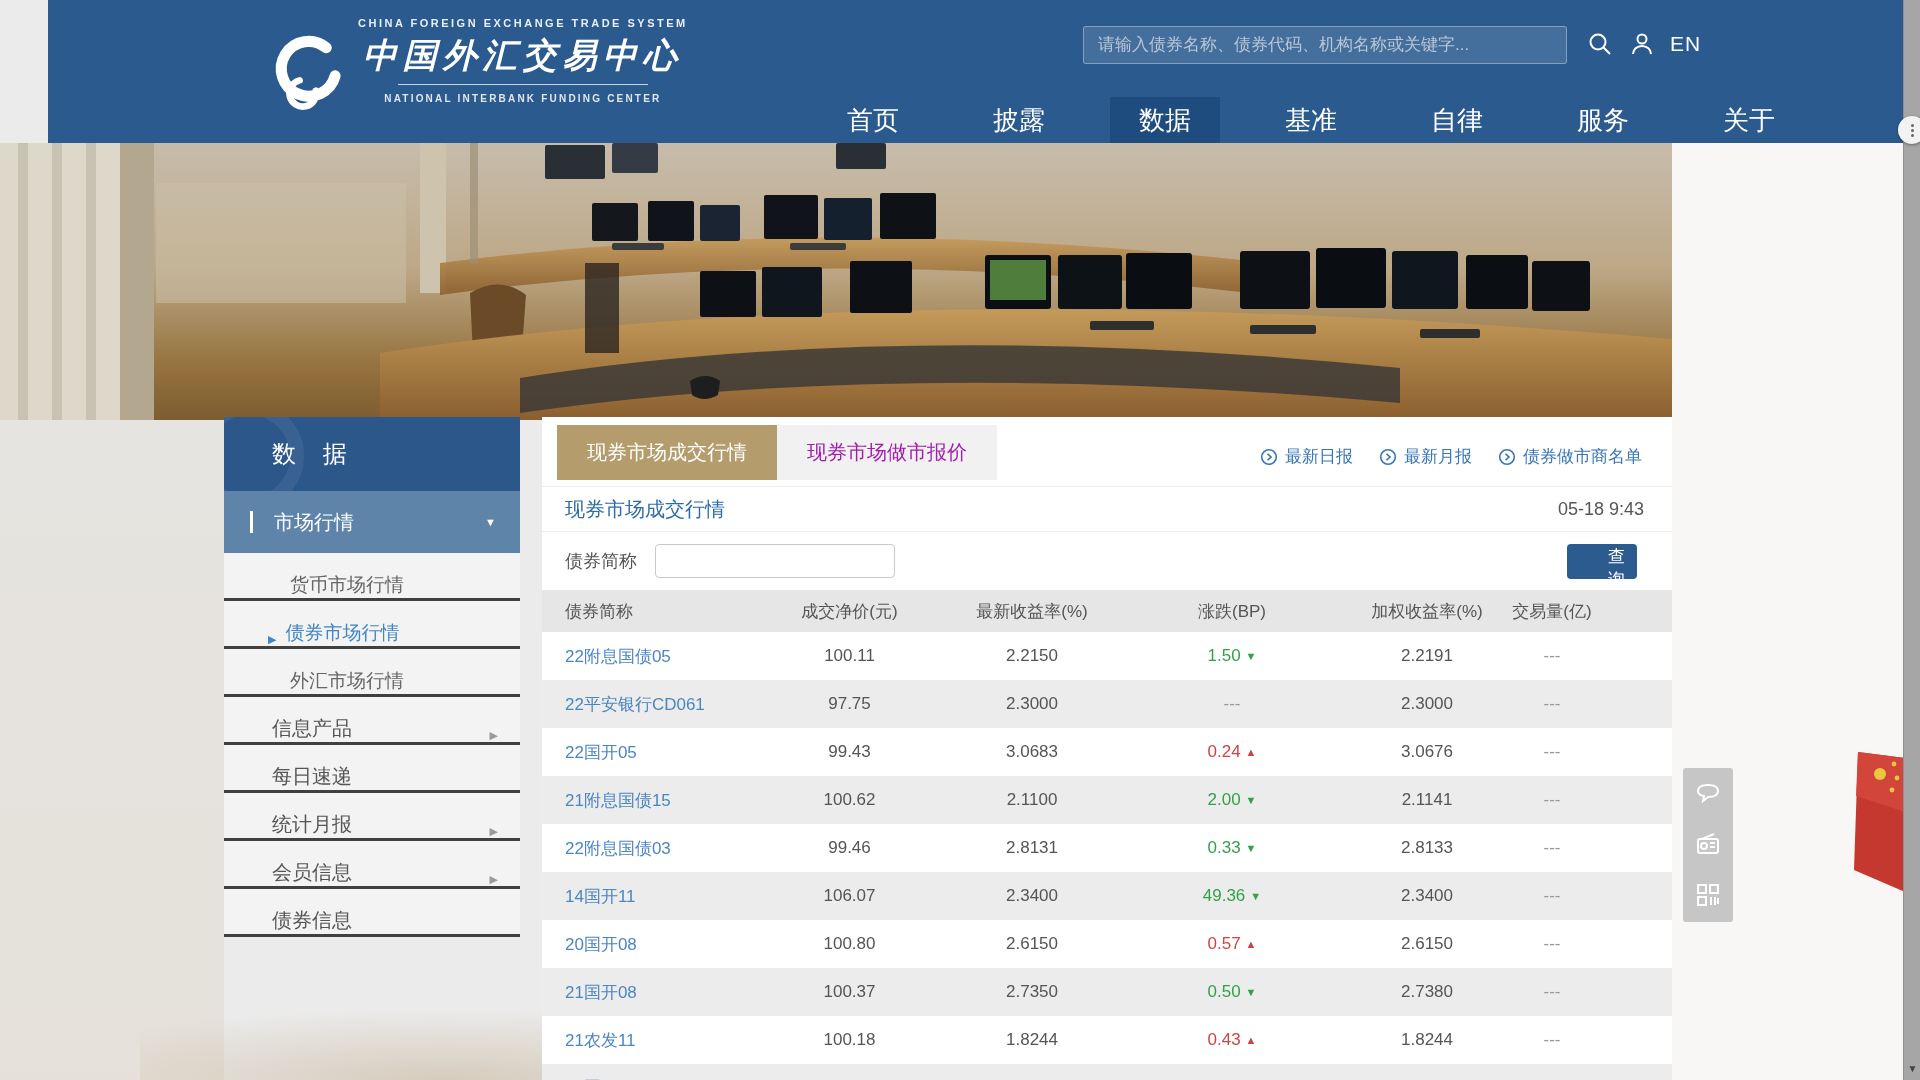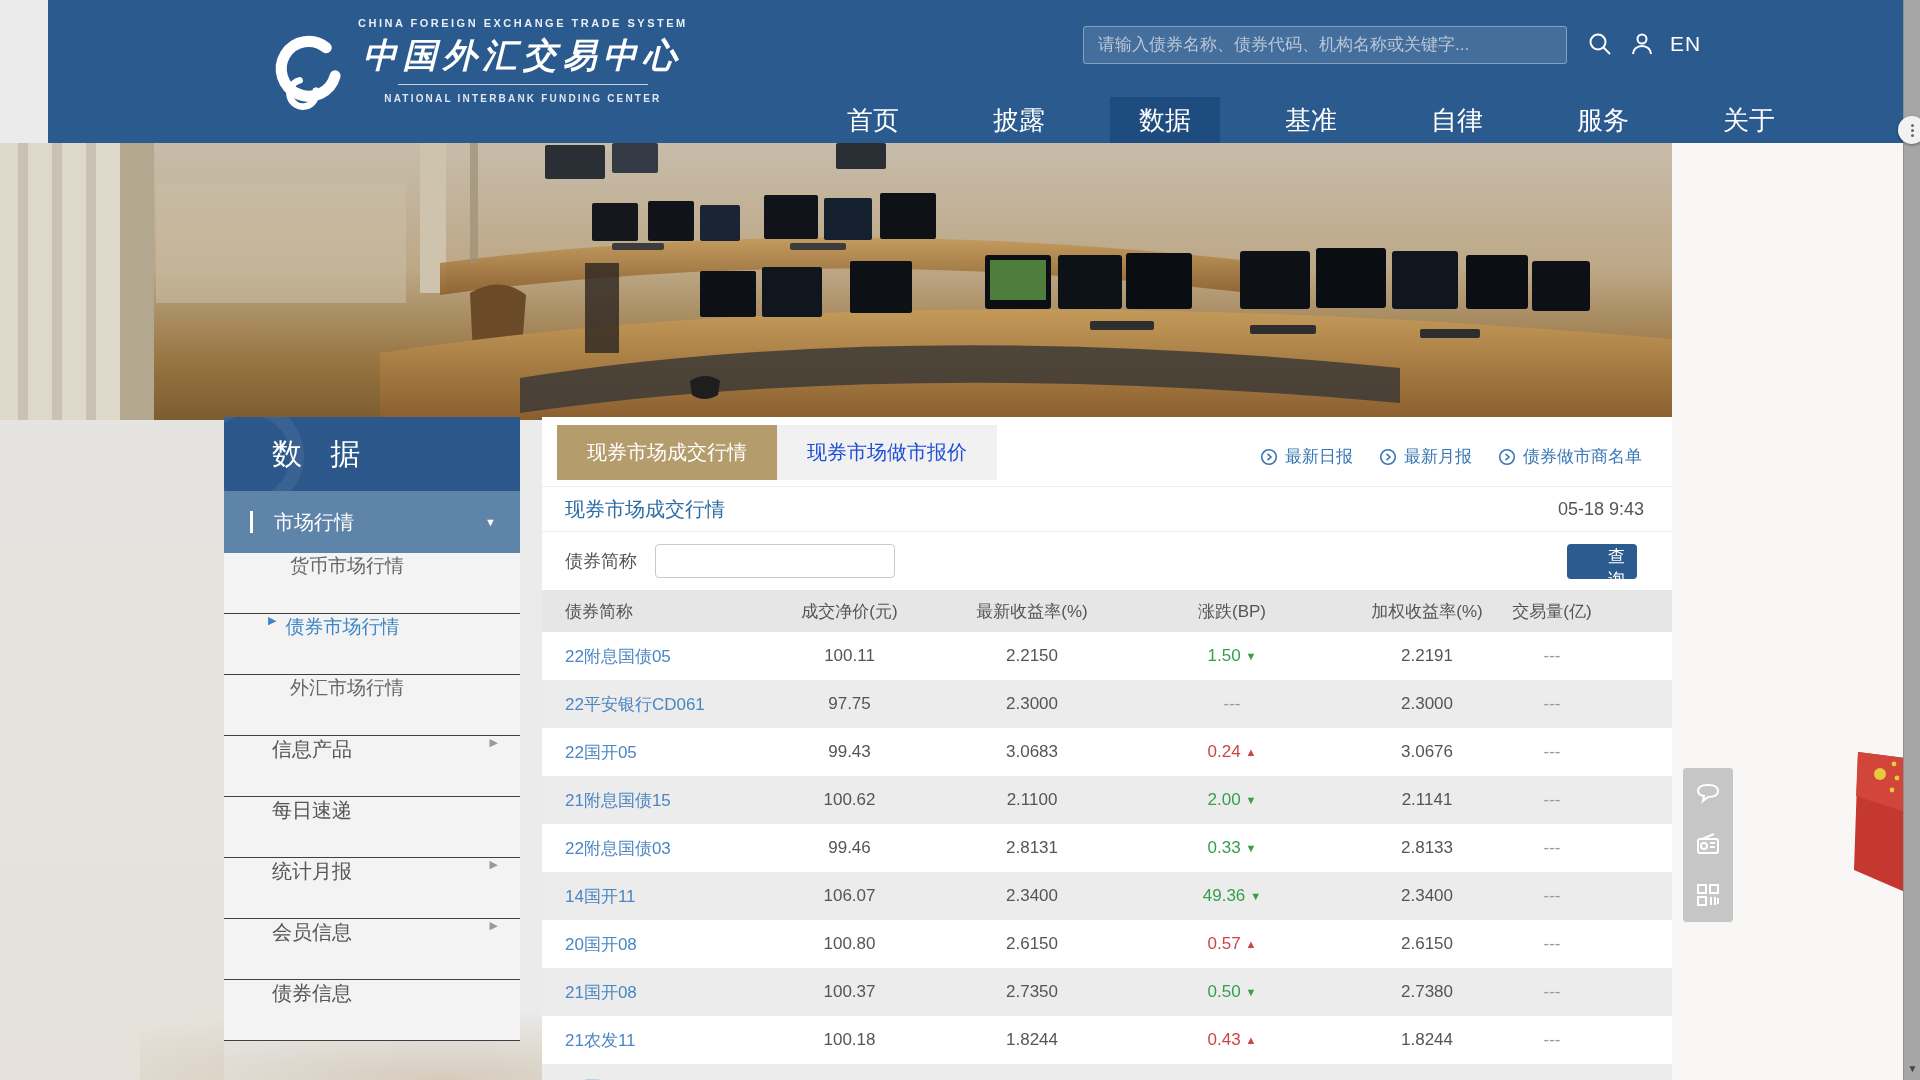--- a/index.html
+++ b/index.html
@@ -35,43 +35,43 @@
             font-size:26px;cursor:pointer;white-space:nowrap;}
   .nav-item.active{background:#1f4c7e;}
 
   
   .hero{position:absolute;left:0;top:143px;width:1672px;height:277px;overflow:hidden;}
   .right-strip{position:absolute;left:1672px;top:143px;width:231px;height:937px;background:#f8f7f5;}
 
   
   .sidebar{position:absolute;left:224px;top:417px;width:296px;background:#f3f3f3;}
   .sb-head{position:relative;height:74px;background:#2b578a;overflow:hidden;display:flex;align-items:center;}
-  .sb-head-title{color:#fff;font-size:30px;letter-spacing:10px;padding-left:48px;position:relative;z-index:1;}
+  .sb-head-title{color:#fff;font-size:24px;letter-spacing:10px;padding-left:48px;position:relative;z-index:1;}
   .sb-wm{position:absolute;left:-30px;top:-16px;width:110px;height:110px;border-radius:50%;
          border:14px solid rgba(255,255,255,.07);}
   .sb-main{position:relative;height:62px;background:#5f84aa;display:flex;align-items:center;cursor:pointer;}
   .sb-main .bar{position:absolute;left:26px;top:20px;width:3px;height:22px;background:#fff;}
   .sb-main .lbl{color:#fff;font-size:20px;padding-left:50px;}
   .sb-main .caret{position:absolute;right:24px;color:#fff;font-size:11px;}
-  .sb-item{position:relative;height:61px;display:flex;align-items:flex-start;border-bottom:1px solid #404040;cursor:pointer;}
+  .sb-item{position:relative;height:48px;display:flex;align-items:flex-end;border-bottom:3px solid #404040;cursor:pointer;}
   .sb-item .lbl{font-size:20px;color:#555;}
   .sb-item.sub .lbl{padding-left:66px;font-size:19px;color:#666;}
   .sb-item.top .lbl{padding-left:48px;}
   .sb-item.sub.active .lbl{color:#3e86c6;padding-left:0;}
   .sb-item.sub.active{padding-left:44px;gap:9px;}
   .sb-item .pre{color:#3e86c6;font-size:11px;}
   .sb-item .chev{position:absolute;right:22px;color:#9a9a9a;font-size:11px;}
 
   
   .card{position:absolute;left:542px;top:417px;width:1130px;height:663px;background:#fff;}
   .tabs-row{height:70px;display:flex;align-items:flex-start;justify-content:space-between;
             border-bottom:1px solid #ececec;}
   .tabs{display:flex;margin-left:15px;}
   .tab{height:55px;margin-top:8px;display:flex;align-items:center;padding:0 30px;font-size:20px;
-       color:#1d4ed8;background:#f1f1f1;cursor:pointer;white-space:nowrap;}
+       color:#a21caf;background:#f1f1f1;cursor:pointer;white-space:nowrap;}
   .tab.active{background:var(--c-tab,#b49c6d);color:#fff;}
   .qlinks{display:flex;gap:26px;margin:28px 30px 0 0;}
   .qlink{display:flex;align-items:center;gap:7px;color:var(--c-link,#3a77b5);font-size:17px;cursor:pointer;white-space:nowrap;}
   .qlink svg{flex:0 0 auto;}
 
   .title-row{height:45px;display:flex;align-items:center;justify-content:space-between;
              padding:0 28px 0 23px;border-bottom:1px solid #ececec;}
   .sec-title{color:#2e6da4;font-size:20px;}
   .stamp{color:#555;font-size:18px;}
 

